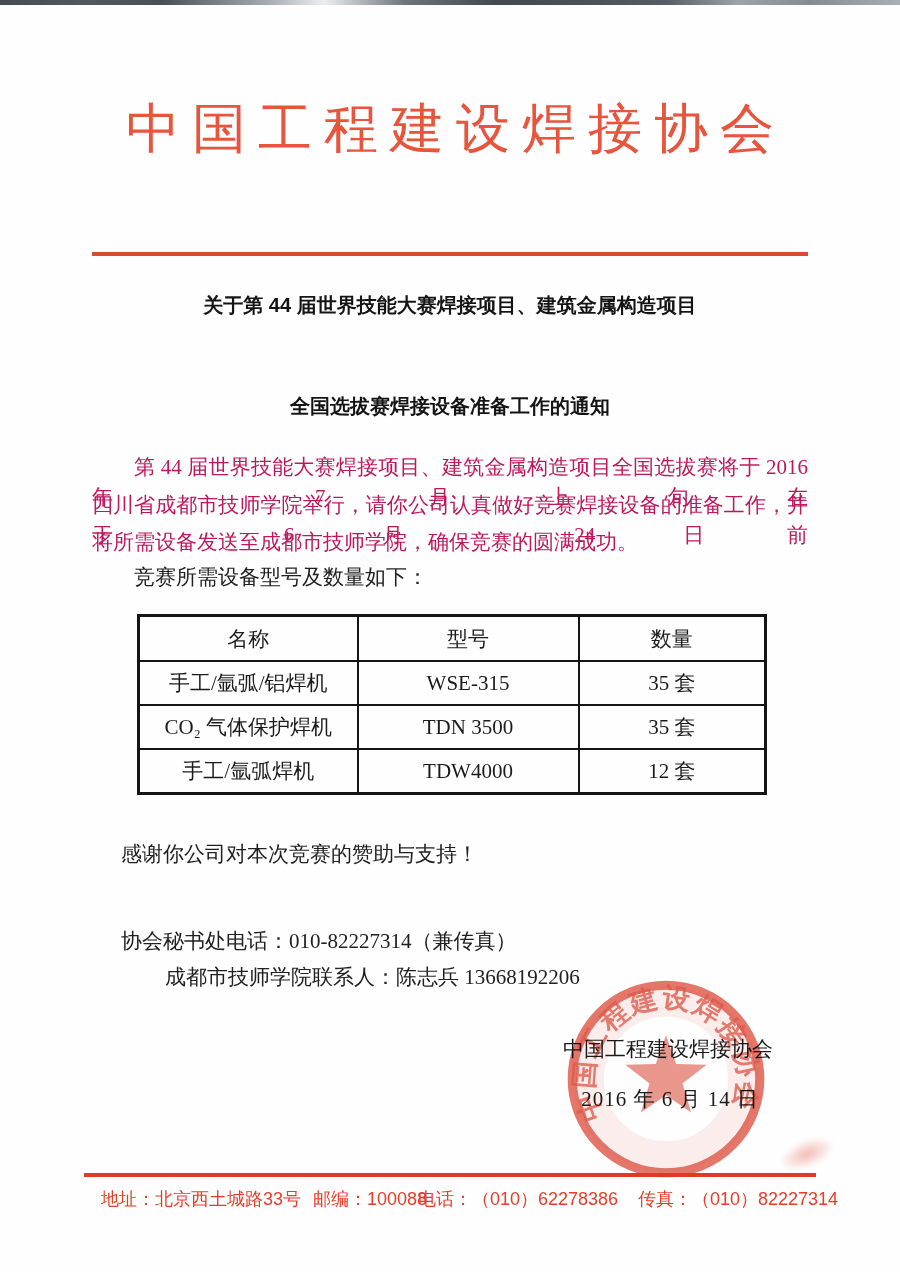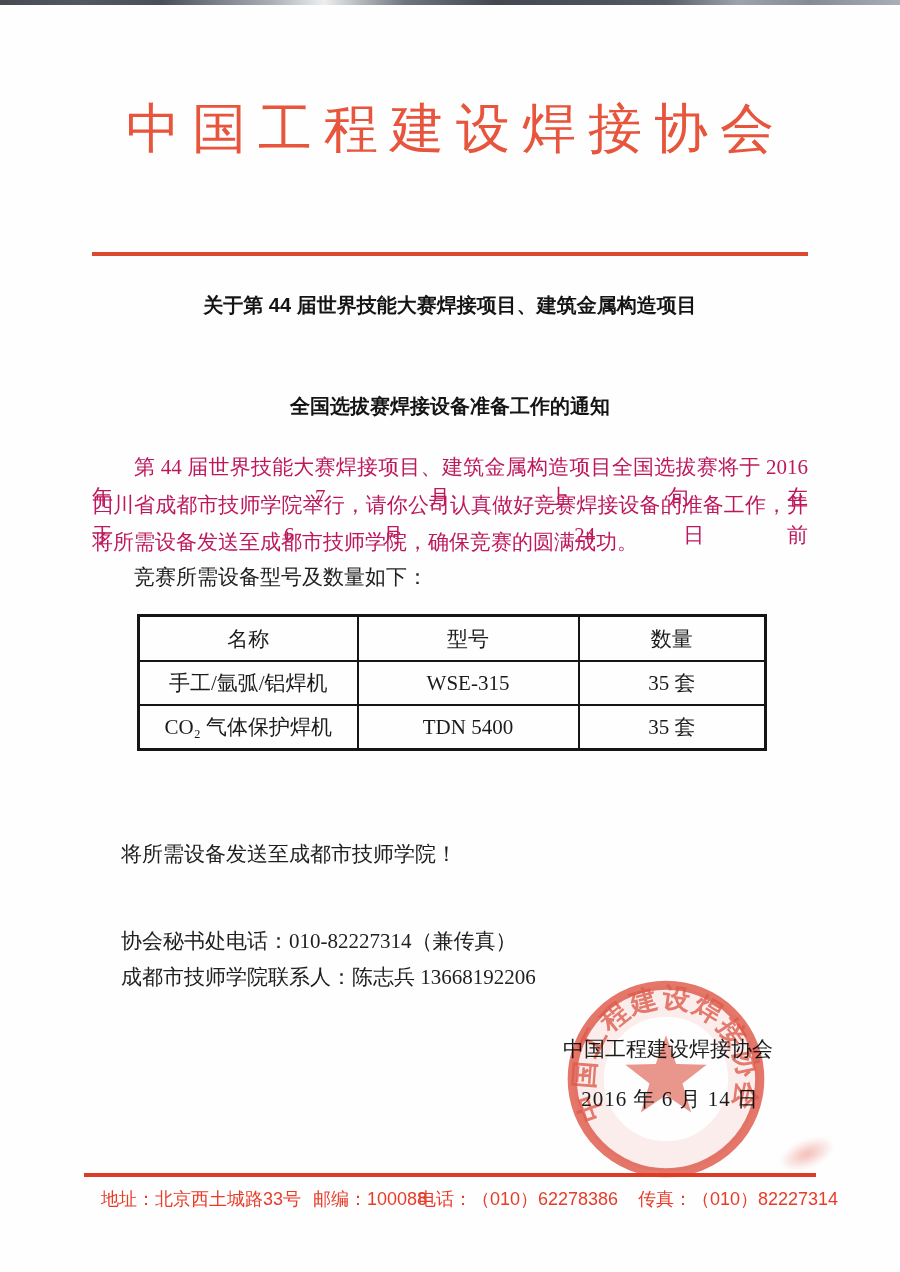--- a/index.html
+++ b/index.html
@@ -51,21 +51,21 @@
   table.equip th,table.equip td{
     border:2px solid #151515;text-align:center;vertical-align:middle;
     padding:0;font-weight:normal;
   }
   table.equip{border:3px solid #151515;}
   table.equip th{height:43px;}
   table.equip td{height:42px;}
   .col-name{width:219px;} .col-model{width:221px;} .col-qty{width:187px;}
   .thanks{left:121px;top:840px;font-size:21px;color:#202020;}
   .contact{left:121px;font-size:21px;color:#202020;}
-  .c1{top:889px;} .c2{top:927px;} .c3{top:963px;}
+  .c1{top:889px;} .c2{top:927px;} .c3{top:963px;margin-left:44px;}
   .sig-org{left:556px;top:1035px;width:224px;text-align:center;
     font-size:21px;color:#1b1b1b;}
   .sig-date{left:570px;top:1085px;width:200px;text-align:center;
     font-size:21px;color:#1b1b1b;letter-spacing:1px;}
   .seal{
     left:558px;top:971px;width:216px;height:216px;
     mix-blend-mode:multiply;opacity:.92;filter:blur(.4px);
   }
   .seal-smudge{
     left:778px;top:1140px;width:58px;height:28px;border-radius:50%;
@@ -114,27 +114,32 @@
       </tr>
     </thead>
     <tbody>
       <tr>
         <td>手工/氩弧/铝焊机</td>
         <td>WSE-315</td>
         <td>35 套</td>
       </tr>
       <tr>
         <td>CO₂ 气体保护焊机</td>
-        <td>TDN 5400</td>
+        <td>TDN 3500</td>
         <td>35 套</td>
+      </tr>
+      <tr>
+        <td>手工/氩弧焊机</td>
+        <td>TDW4000</td>
+        <td>12 套</td>
       </tr>
     </tbody>
   </table>
 
-  <div class="abs thanks">将所需设备发送至成都市技师学院！</div>
+  <div class="abs thanks">感谢你公司对本次竞赛的赞助与支持！</div>
 
   <div class="abs contact c2">协会秘书处电话：010-82227314（兼传真）</div>
   <div class="abs contact c3">成都市技师学院联系人：陈志兵  13668192206</div>
 
   <div class="abs sig-org">中国工程建设焊接协会</div>
   <div class="abs sig-date">2016 年 6 月 14 日</div>
 
   <svg class="abs seal" viewBox="0 0 212 212" xmlns="http://www.w3.org/2000/svg">
     <defs>
       <path id="sealArc" d="M 45,143 A 71,71 0 1 1 167,143" fill="none"></path>

